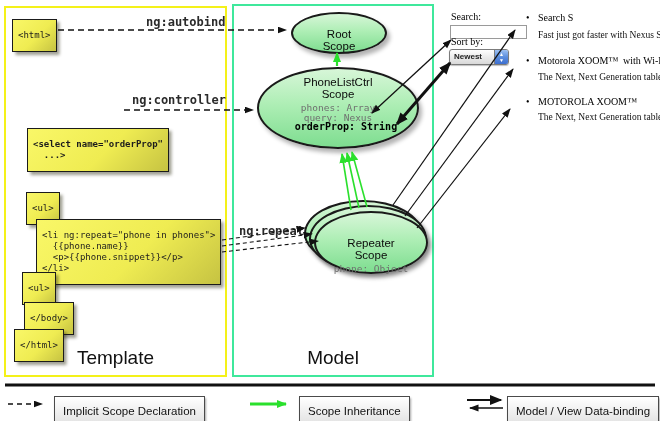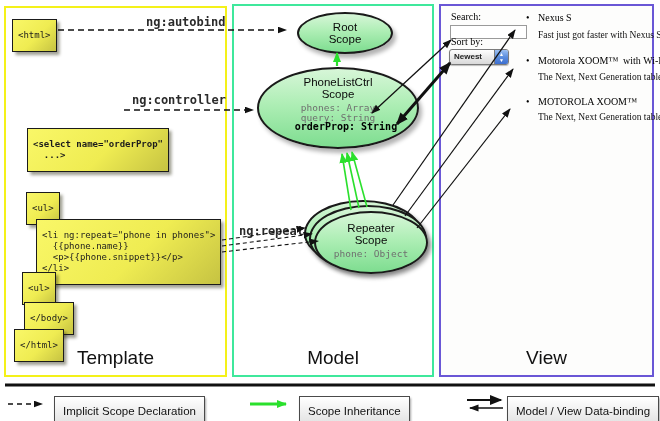--- a/index.html
+++ b/index.html
@@ -79,74 +79,71 @@
 <body>
 
 <div id="canvas">
 
   <div class="panel" style="left:4px; top:6px; width:219px; height:367px; border:2px solid #f4f119;">
     <div class="panel-label">Template</div>
   </div>
   <div class="panel" style="left:232px; top:4px; width:198px; height:369px; border:2px solid #3fe89c;">
     <div class="panel-label">Model</div>
   </div>
-  <div class="panel" style="left:439px; top:4px; width:211px; height:369px; border:2px solid #6a57d6; background:#fdfdfc;">
-    <div class="panel-label">View</div>
-  </div>
 
   <div class="codebox" style="left:12px; top:19px;">&lt;html&gt;</div>
   <div class="codebox bold" style="left:27px; top:128px;">&lt;select name="orderProp"
   ...&gt;</div>
   <div class="codebox" style="left:26px; top:192px;">&lt;ul&gt;</div>
   <div class="codebox" style="left:36px; top:219px;">&lt;li ng:repeat="phone in phones"&gt;
   {{phone.name}}
   &lt;p&gt;{{phone.snippet}}&lt;/p&gt;
 &lt;/li&gt;</div>
   <div class="codebox" style="left:22px; top:272px;">&lt;ul&gt;</div>
   <div class="codebox" style="left:24px; top:302px;">&lt;/body&gt;</div>
   <div class="codebox" style="left:14px; top:329px;">&lt;/html&gt;</div>
 
   <div class="ng-label" style="left:146px; top:15px;">ng:autobind</div>
   <div class="ng-label" style="left:132px; top:93px;">ng:controller</div>
   <div class="ng-label" style="left:239px; top:224px;">ng:repeat</div>
 
-  <div class="ellipse" style="left:297px; top:12px; width:92px; height:38px; justify-content:center;">
+  <div class="ellipse" style="left:291px; top:12px; width:92px; height:38px; justify-content:flex-end;">
     <div class="scope-title">Root
 Scope</div>
   </div>
 
   <div class="ellipse" style="left:257px; top:67px; width:162px; height:82px; padding-top:7px; box-sizing:border-box;">
     <div class="scope-title">PhoneListCtrl
 Scope</div>
     <div class="scope-prop" style="margin-top:3px;">phones: Array</div>
-    <div class="scope-prop">query: String</div>
+    <div class="scope-prop">query: Nexus</div>
     <div class="scope-prop bold" style="font-size:10px;margin-left:16px;">orderProp: String</div>
   </div>
 
   <div class="ellipse" style="left:304px; top:200px; width:114px; height:63px;"></div>
   <div class="ellipse" style="left:309px; top:205px; width:114px; height:63px;"></div>
-  <div class="ellipse" style="left:314px; top:211px; width:114px; height:63px; padding-top:9px; box-sizing:border-box;">
+  <div class="ellipse" style="left:314px; top:211px; width:114px; height:63px; padding-top:24px; box-sizing:border-box;">
     <div class="scope-title">Repeater
 Scope</div>
     <div class="scope-prop" style="margin-top:3px;">phone: Object</div>
   </div>
 
   <div class="view-text view-label" style="left:451px; top:11px;">Search:</div>
   <input class="search-box" type="text" value="" style="">
   <div class="view-text view-label" style="left:451px; top:36px;">Sort by:</div>
   <div class="dropdown">
     <span class="dd-text">Newest</span>
     <span class="dd-stepper">
       <span>▲</span>
       <span>▼</span>
     </span>
   </div>
 
   <div class="view-text view-item-name" style="left:526px; top:12px;">•</div>
-  <div class="view-text view-item-name" style="left:538px; top:12px;">Nexus S</div>
+  <div class="view-text view-item-name" style="left:538px; top:12px;">Search S</div>
   <div class="view-text view-item-desc" style="left:538px; top:30px;">Fast just got faster with Nexus S.</div>
 
   <div class="view-text view-item-name" style="left:526px; top:55px;">•</div>
   <div class="view-text view-item-name" style="left:538px; top:55px;">Motorola XOOM™  with Wi-Fi</div>
   <div class="view-text view-item-desc" style="left:538px; top:72px;">The Next, Next Generation tablet.</div>
 
   <div class="view-text view-item-name" style="left:526px; top:96px;">•</div>
   <div class="view-text view-item-name" style="left:538px; top:96px;">MOTOROLA XOOM™</div>
   <div class="view-text view-item-desc" style="left:538px; top:112px;">The Next, Next Generation tablet.</div>
 

